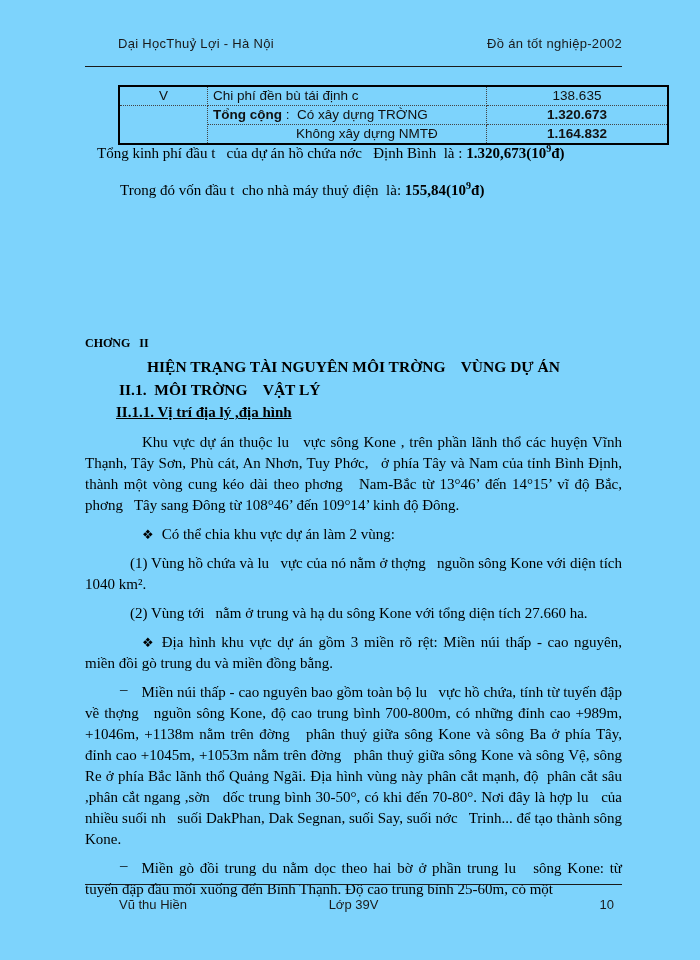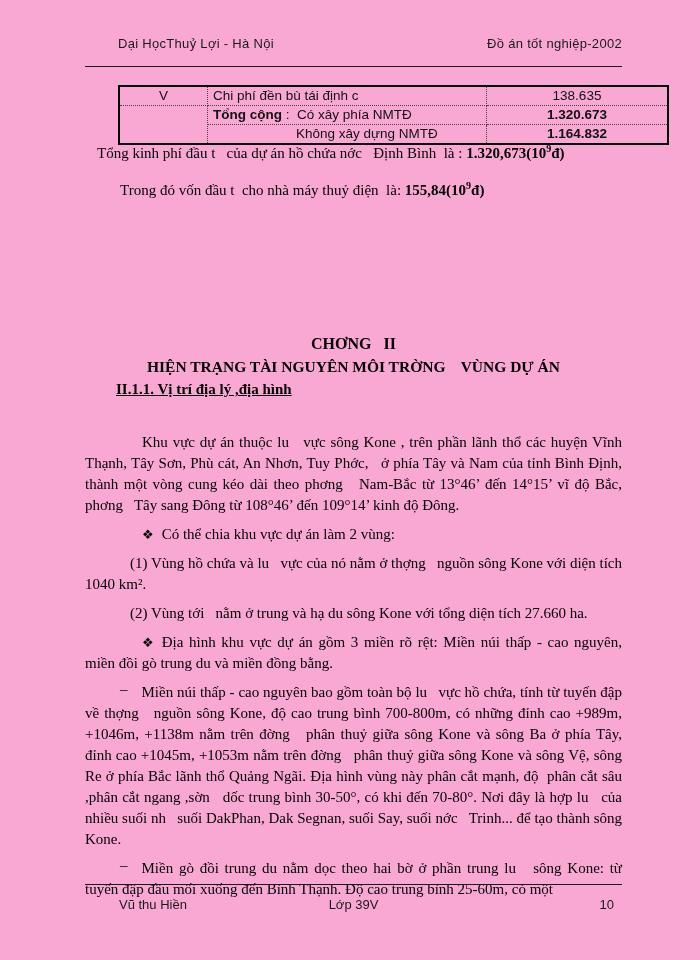--- a/index.html
+++ b/index.html
@@ -1,20 +1,20 @@
 <!DOCTYPE html>
 <html><head>
 <meta charset="utf-8">
 <style>
   html,body{margin:0;padding:0;background:#777;}
   .page{
     position:relative;
     width:700px;height:960px;
     margin:0 auto;
-    background:#f9a8d4;
+    background:#7dd3fc;
     color:#000;
     font-family:"Liberation Serif","DejaVu Serif",serif;
     overflow:hidden;
   }
   .bind{white-space:pre-wrap;}
 
   
   .hdr{
     position:absolute;top:36px;left:85px;right:78px;
     display:flex;justify-content:space-between;
@@ -47,21 +47,21 @@
   .summary{position:absolute;top:143px;left:85px;width:540px;font-size:15px;line-height:20.5px;}
   .summary .ln1{padding-left:12px;}
   .summary .ln2{padding-left:35px;margin-top:16px;}
   .summary .ln3{padding-left:20px;}
   .summary b{font-weight:bold;}
   .u{text-decoration:underline;}
   sup{font-size:10px;line-height:0;}
 
   
   .chapter{position:absolute;top:332px;left:85px;width:537px;}
-  .ch-title{text-align:center;font-weight:bold;font-size:16px;line-height:23px;}
+  .ch-title{text-align:left;font-weight:bold;font-size:12px;line-height:23px;}
   .ch-sub{text-align:center;font-weight:bold;font-size:15.5px;line-height:23px;}
   .sec{padding-left:34px;font-weight:bold;font-size:15.5px;line-height:23px;}
   .subsec{padding-left:31px;font-weight:bold;font-size:15px;line-height:22px;}
   .subsec span{text-decoration:underline;}
 
   
   .body-text{position:absolute;top:424px;left:85px;width:537px;
     font-size:15px;line-height:21px;text-align:justify;}
   .body-text p{margin:8px 0 7px 0;}
   .p-ind{text-indent:57px;}
@@ -95,38 +95,39 @@
 
   <table class="cost-table">
     <tbody>
         <tr>
       <td class="c1 bind">V</td>
       <td class="c2 bind">Chi phí đền bù tái định c</td>
       <td class="c3 bind">138.635</td>
     </tr>
     <tr>
       <td class="c1" rowspan="2"></td>
-      <td class="c2"><b class="bind">Tổng cộng</b><span class="bind"> :  Có xây phía NMTĐ</span></td>
+      <td class="c2"><b class="bind">Tổng cộng</b><span class="bind"> :  Có xây dựng TRỜNG</span></td>
       <td class="c3 bold bind">1.320.673</td>
     </tr>
     <tr>
       <td class="c2 indent2 bind">Không xây dựng NMTĐ</td>
       <td class="c3 bold bind">1.164.832</td>
     </tr>
   </tbody>
     </table>
 
   <div class="summary">
     <div class="ln1"><span class="bind">Tổng kinh phí đầu t   của dự án hồ chứa nớc   Định Bình  là : </span><b><span class="bind">1.320,673(10</span><sup class="bind">9</sup><span class="bind">đ)</span></b></div>
     <div class="ln2"><span class="bind">Trong đó vốn đầu t  cho nhà máy thuỷ điện  là: </span><b><span class="bind">155,84(10</span><sup class="bind">9</sup><span class="bind">đ)</span></b></div>
   </div>
 
   <div class="chapter">
     <div class="ch-title bind">CHƠNG   II</div>
     <div class="ch-sub bind">HIỆN TRẠNG TÀI NGUYÊN MÔI TRỜNG    VÙNG DỰ ÁN</div>
+    <div class="sec bind">II.1.  MÔI TRỜNG    VẬT LÝ</div>
     <div class="subsec"><span class="bind">II.1.1. Vị trí địa lý ,địa hình</span></div>
   </div>
 
   <div class="body-text">
     <p class="p-ind"><span class="bind">Khu vực dự án thuộc lu   vực sông Kone , trên phần lãnh thổ các huyện Vĩnh Thạnh, Tây Sơn, Phù cát, An Nhơn, Tuy Phớc,   ở phía Tây và Nam của tỉnh Bình Định, thành một vòng cung kéo dài theo phơng   Nam-Bắc từ 13°46’ đến 14°15’ vĩ độ Bắc, phơng   Tây sang Đông từ 108°46’ đến 109°14’ kinh độ Đông.</span></p>
     <p class="p-ind"><span class="blt diamond bind">❖</span><span class="bind">Có thể chia khu vực dự án làm 2 vùng:</span></p>
     <p class="p-num"><span class="bind">(1) Vùng hồ chứa và lu   vực của nó nằm ở thợng   nguồn sông Kone với diện tích 1040 km².</span></p>
     <p class="p-num"><span class="bind">(2) Vùng tới   nằm ở trung và hạ du sông Kone với tổng diện tích 27.660 ha.</span></p>
     <p class="p-ind"><span class="blt diamond bind">❖</span><span class="bind">Địa hình khu vực dự án gồm 3 miền rõ rệt: Miền núi thấp - cao nguyên, miền đồi gò trung du và miền đồng bằng.</span></p>
     <p class="p-dash"><span class="blt dash bind">–</span><span class="bind">Miền núi thấp - cao nguyên bao gồm toàn bộ lu   vực hồ chứa, tính từ tuyến đập về thợng   nguồn sông Kone, độ cao trung bình 700-800m, có những đỉnh cao +989m, +1046m, +1138m nằm trên đờng   phân thuỷ giữa sông Kone và sông Ba ở phía Tây, đỉnh cao +1045m, +1053m nằm trên đờng   phân thuỷ giữa sông Kone và sông Vệ, sông Re ở phía Bắc lãnh thổ Quảng Ngãi. Địa hình vùng này phân cắt mạnh, độ  phân cắt sâu ,phân cắt ngang ,sờn   dốc trung bình 30-50°, có khi đến 70-80°. Nơi đây là hợp lu   của nhiều suối nh   suối DakPhan, Dak Segnan, suối Say, suối nớc   Trinh... để tạo thành sông Kone.</span></p>

